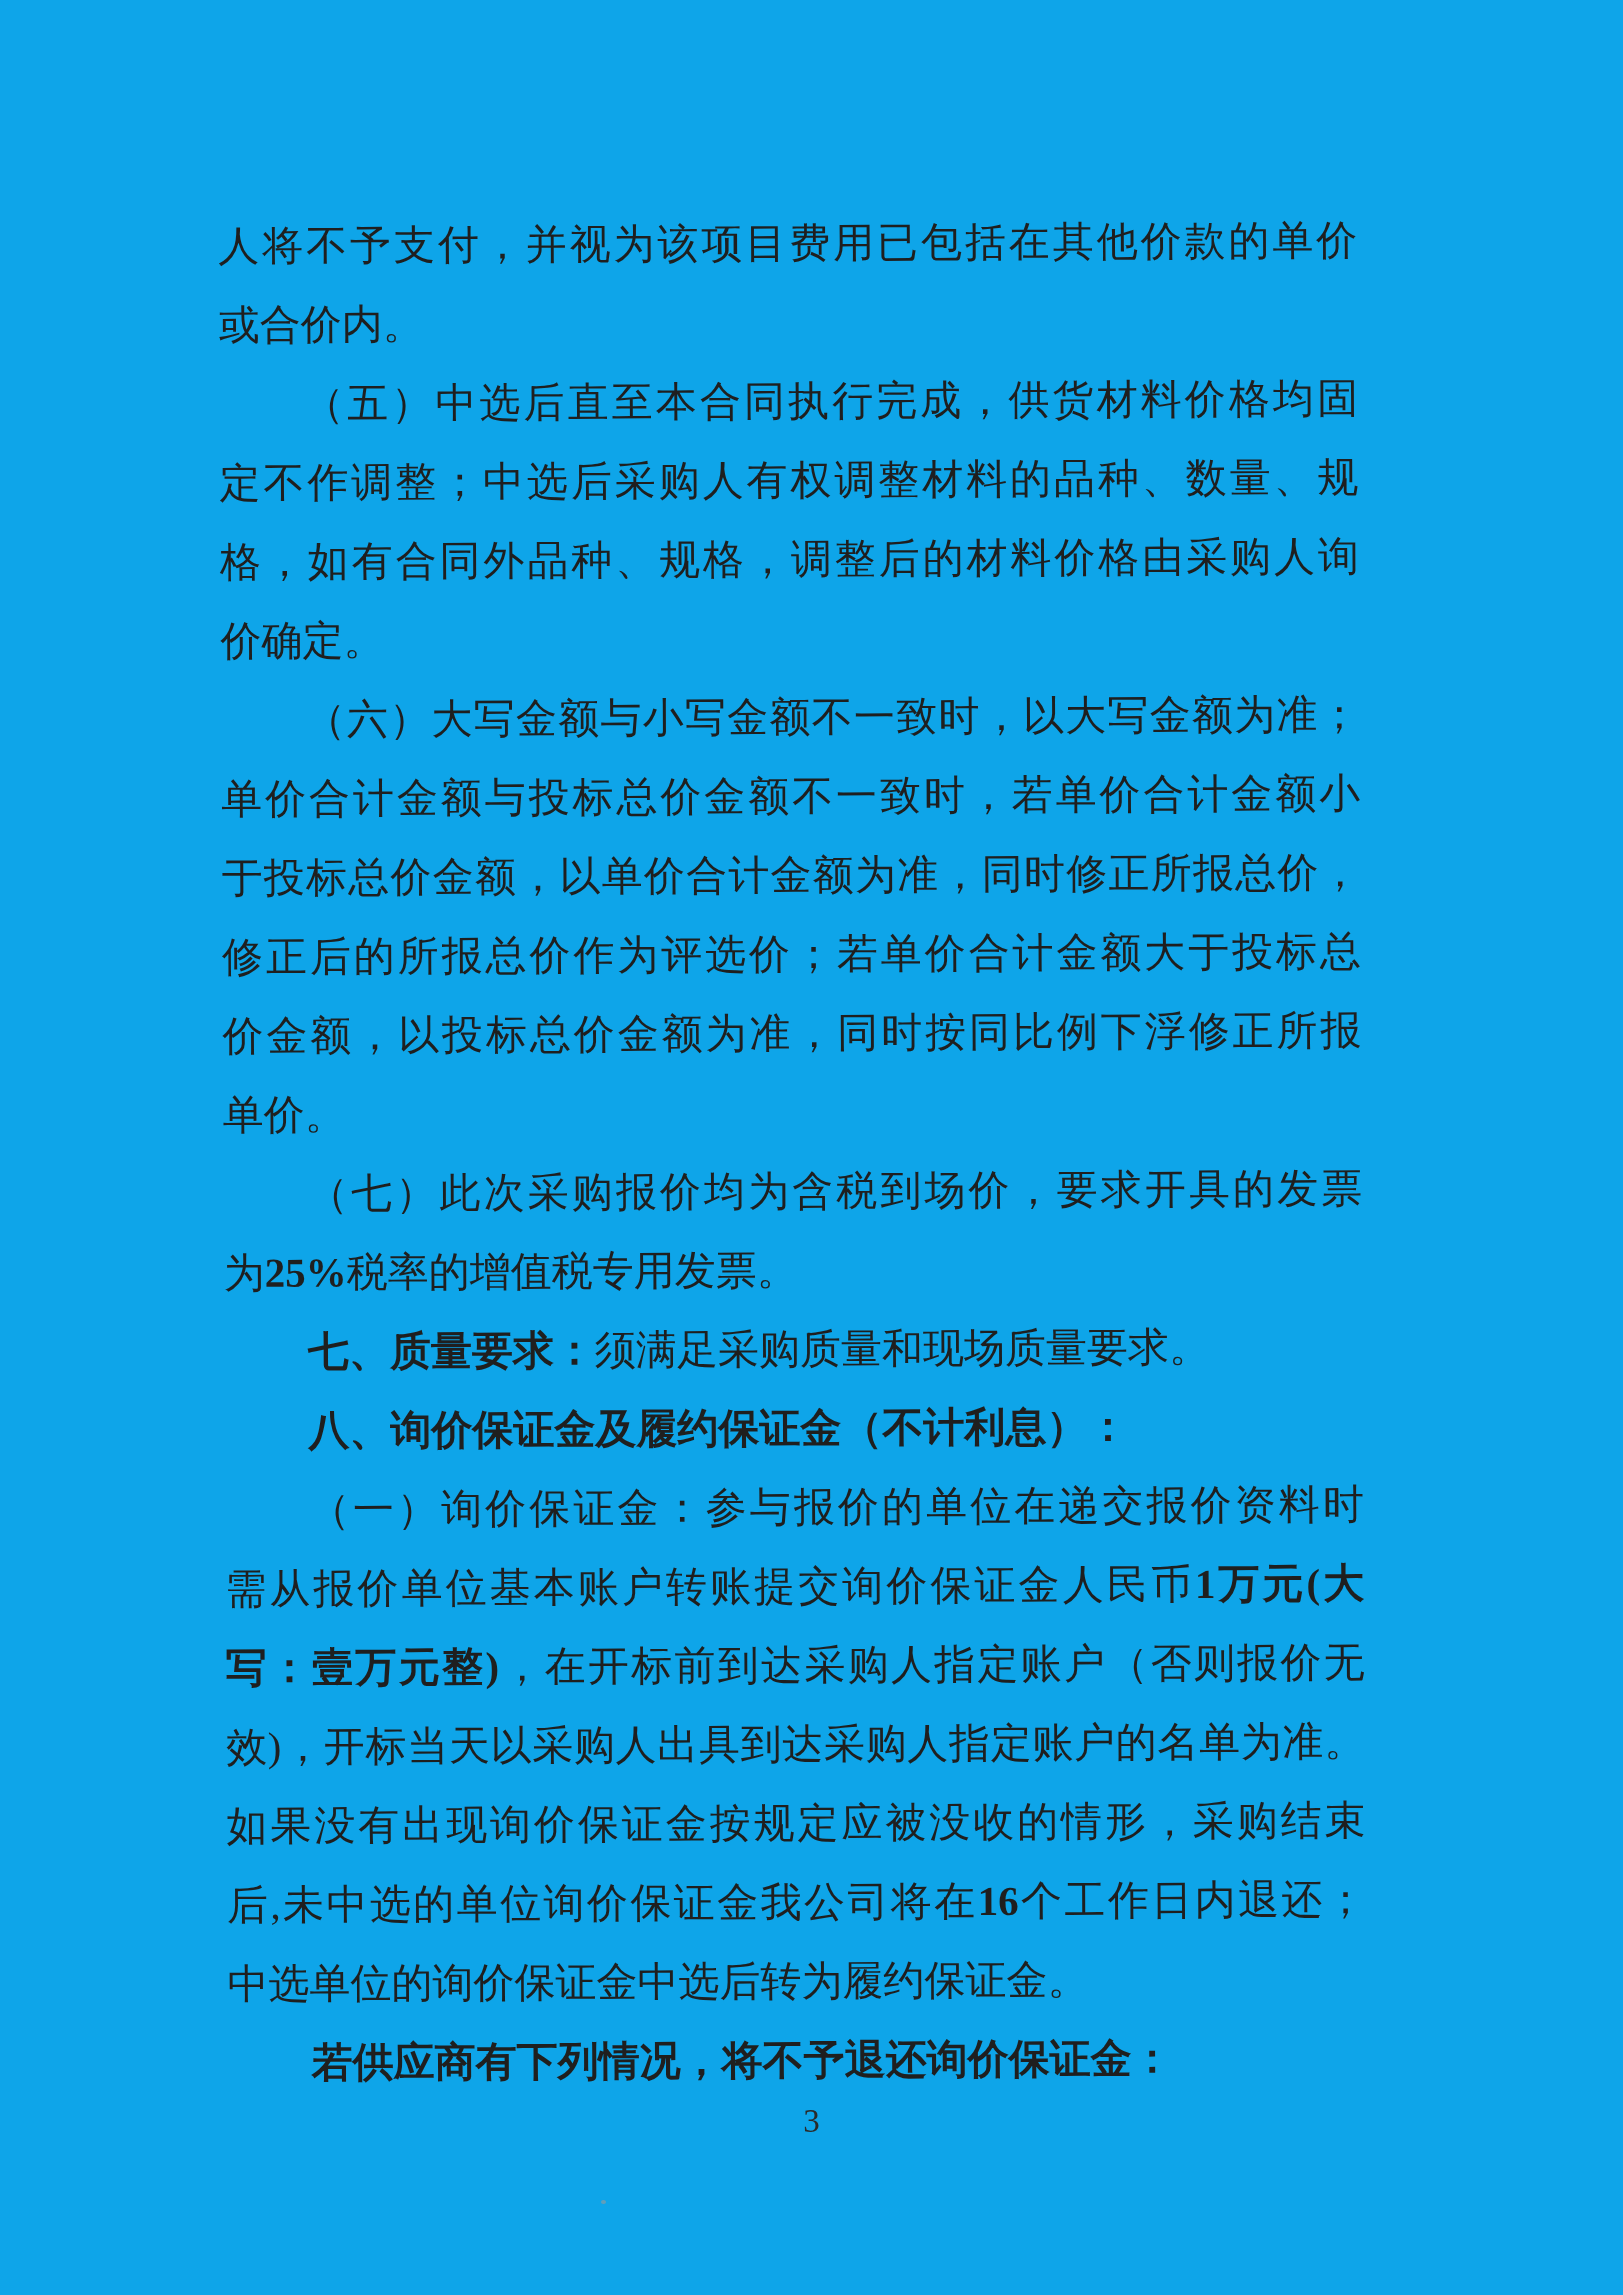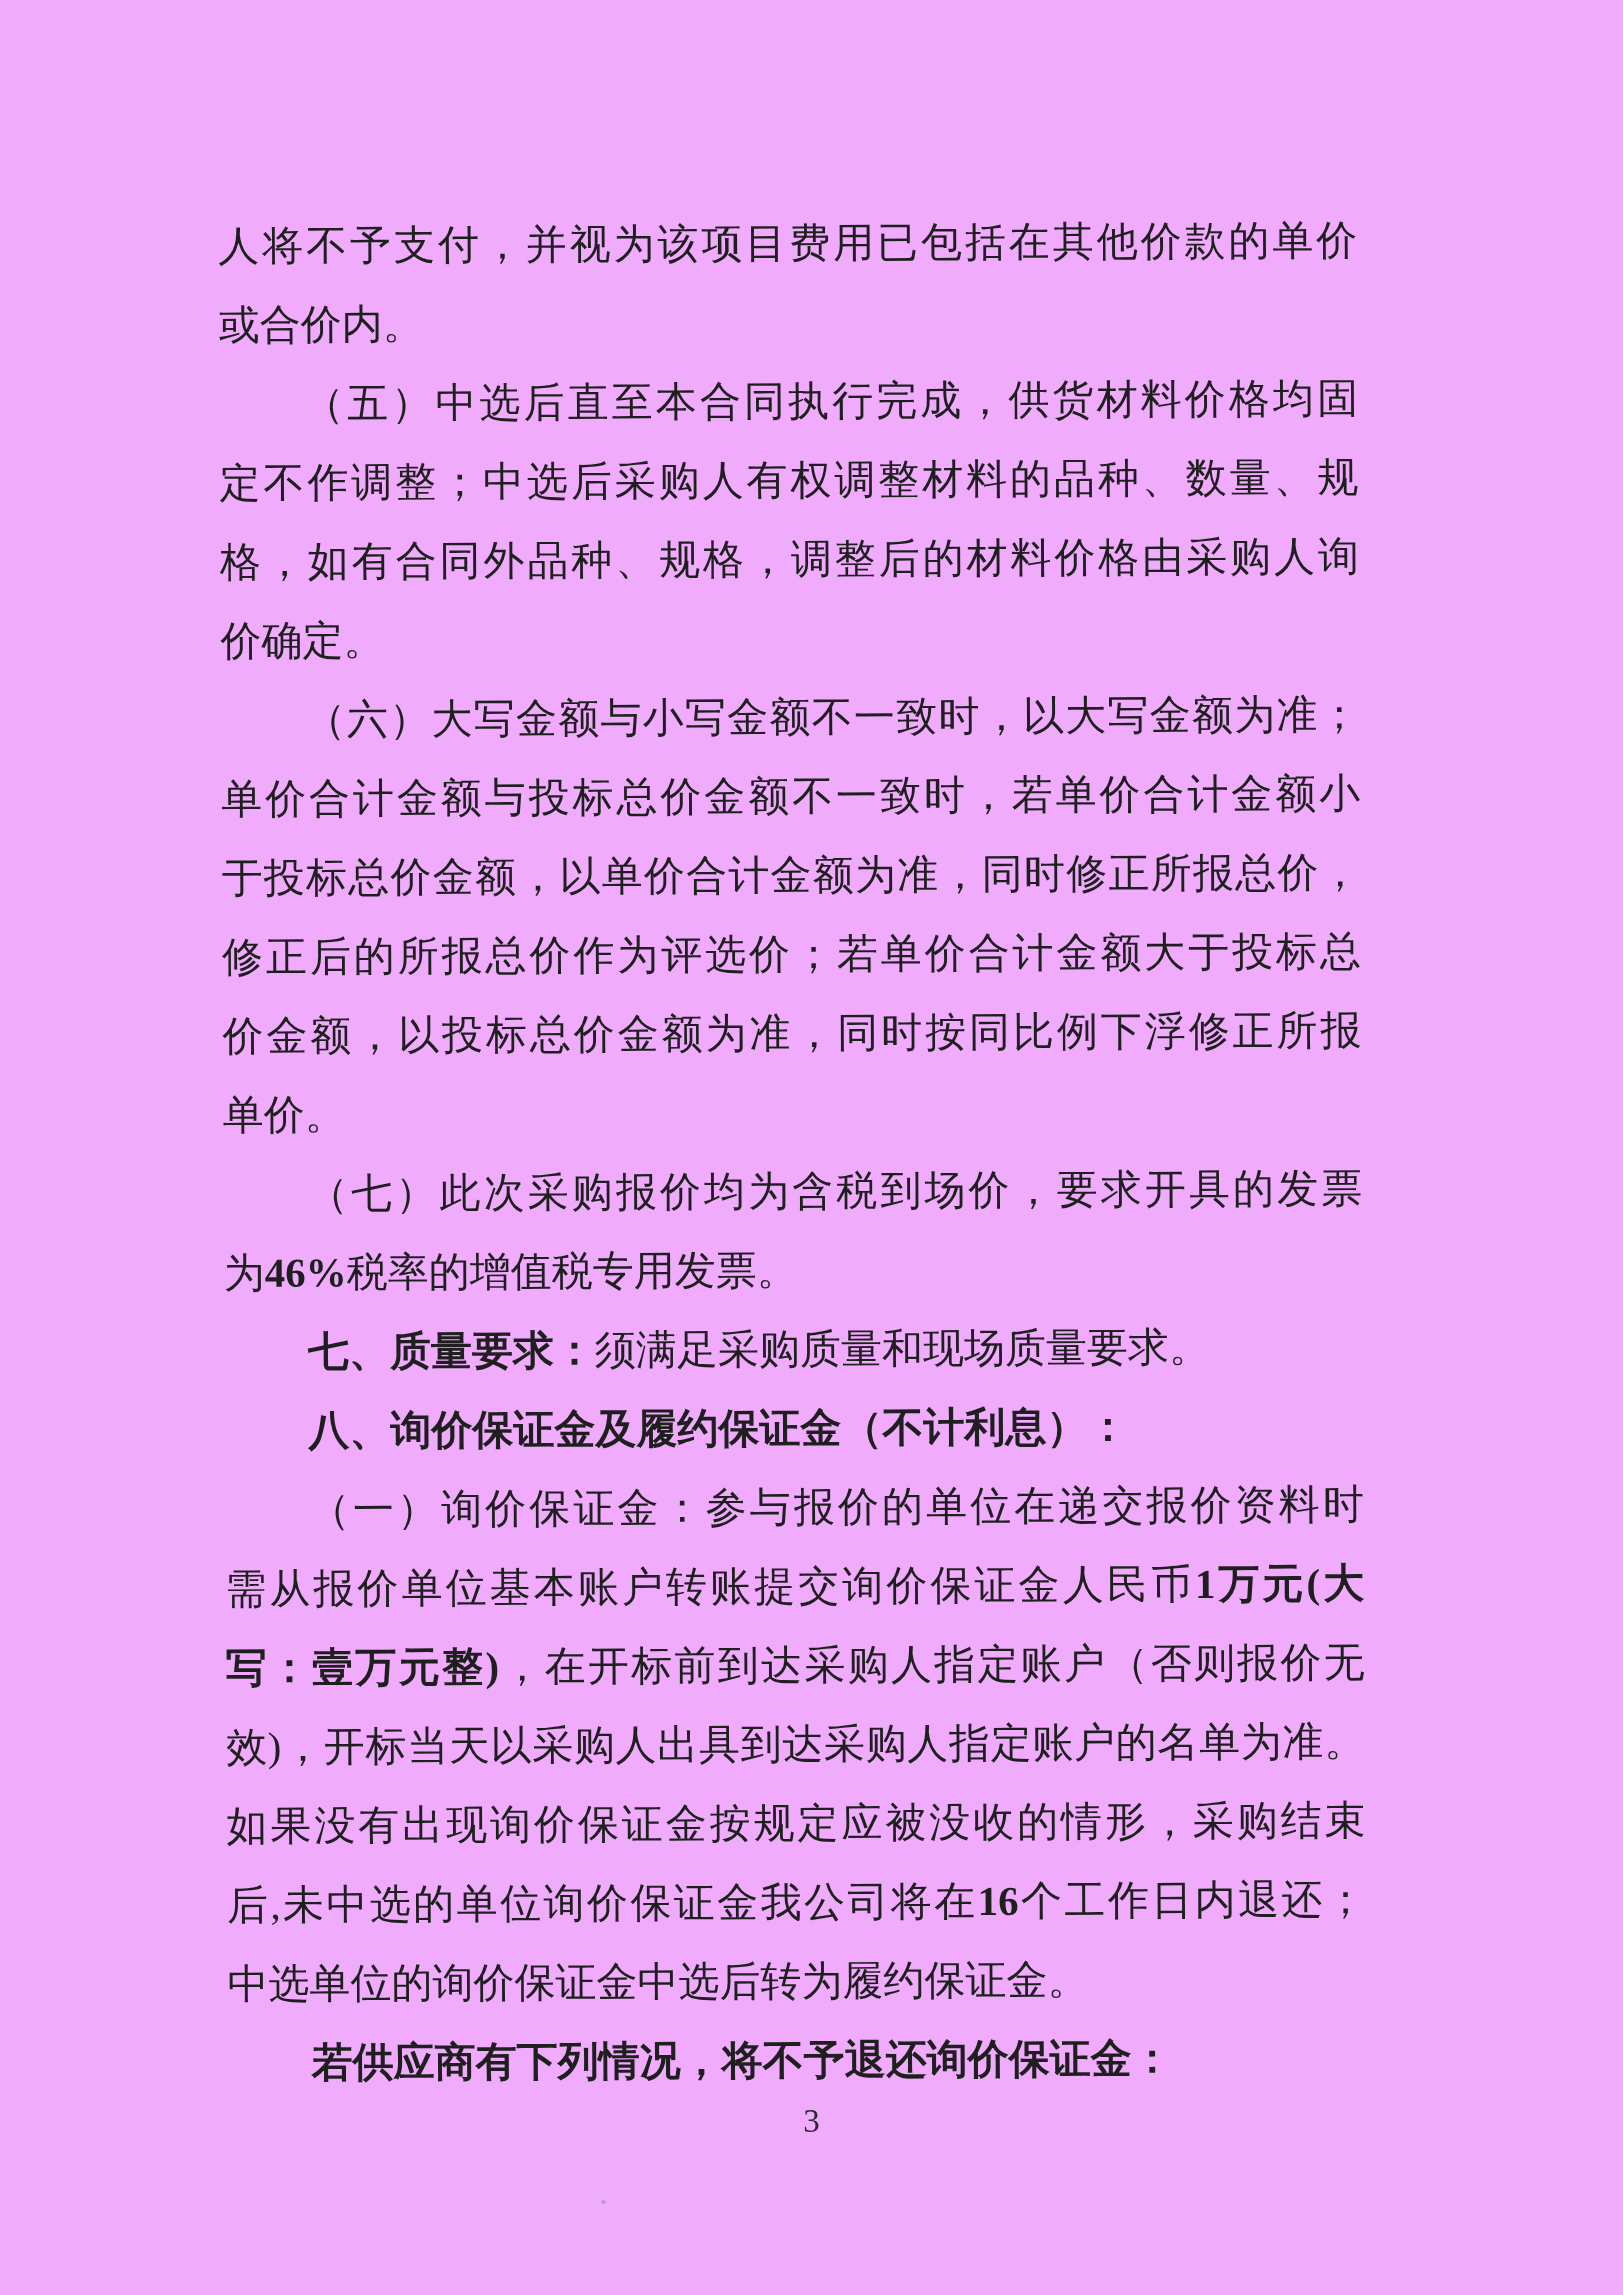--- a/index.html
+++ b/index.html
@@ -1,21 +1,21 @@
 <!DOCTYPE html>
 <html style="font-size:10.5px"><head>
 <meta charset="utf-8">
 <style>
   html, body { margin: 0; padding: 0; background: #ffffff; }
 
   .page {
     position: relative;
     width: 1623px;
     height: 2295px;
-    background: #f0abfc;
+    background: #0ea5e9;
     overflow: hidden;
     font-family: "Liberation Serif", "DejaVu Serif", serif;
     color: #1f1f1f;
   }
 
   
   .content {
     position: absolute;
     left: 223px;
     top: 204px;
@@ -73,21 +73,21 @@
       <div class="line"><span class="seg">定不作调整；中选后采购人有权调整材料的品种、数量、规</span></div>
       <div class="line"><span class="seg">格，如有合同外品种、规格，调整后的材料价格由采购人询</span></div>
       <div class="line last"><span class="seg">价确定。</span></div>
       <div class="line indent"><span class="seg">（六）大写金额与小写金额不一致时，以大写金额为准；</span></div>
       <div class="line"><span class="seg">单价合计金额与投标总价金额不一致时，若单价合计金额小</span></div>
       <div class="line"><span class="seg">于投标总价金额，以单价合计金额为准，同时修正所报总价，</span></div>
       <div class="line"><span class="seg">修正后的所报总价作为评选价；若单价合计金额大于投标总</span></div>
       <div class="line"><span class="seg">价金额，以投标总价金额为准，同时按同比例下浮修正所报</span></div>
       <div class="line last"><span class="seg">单价。</span></div>
       <div class="line indent"><span class="seg">（七）此次采购报价均为含税到场价，要求开具的发票</span></div>
-      <div class="line last"><span class="seg">为</span><span class="seg b">46%</span><span class="seg">税率的增值税专用发票。</span></div>
+      <div class="line last"><span class="seg">为</span><span class="seg b">25%</span><span class="seg">税率的增值税专用发票。</span></div>
       <div class="line indent last"><span class="seg b">七、质量要求：</span><span class="seg">须满足采购质量和现场质量要求。</span></div>
       <div class="line indent last"><span class="seg b">八、询价保证金及履约保证金（不计利息）：</span></div>
       <div class="line indent"><span class="seg">（一）询价保证金：参与报价的单位在递交报价资料时</span></div>
       <div class="line"><span class="seg">需从报价单位基本账户转账提交询价保证金人民币</span><span class="seg b">1万元(大</span></div>
       <div class="line"><span class="seg b">写：壹万元整)</span><span class="seg">，在开标前到达采购人指定账户（否则报价无</span></div>
       <div class="line"><span class="seg">效)，开标当天以采购人出具到达采购人指定账户的名单为准。</span></div>
       <div class="line"><span class="seg">如果没有出现询价保证金按规定应被没收的情形，采购结束</span></div>
       <div class="line"><span class="seg">后,未中选的单位询价保证金我公司将在</span><span class="seg b">16</span><span class="seg">个工作日内退还；</span></div>
       <div class="line last"><span class="seg">中选单位的询价保证金中选后转为履约保证金。</span></div>
       <div class="line indent last"><span class="seg b">若供应商有下列情况，将不予退还询价保证金：</span></div>

